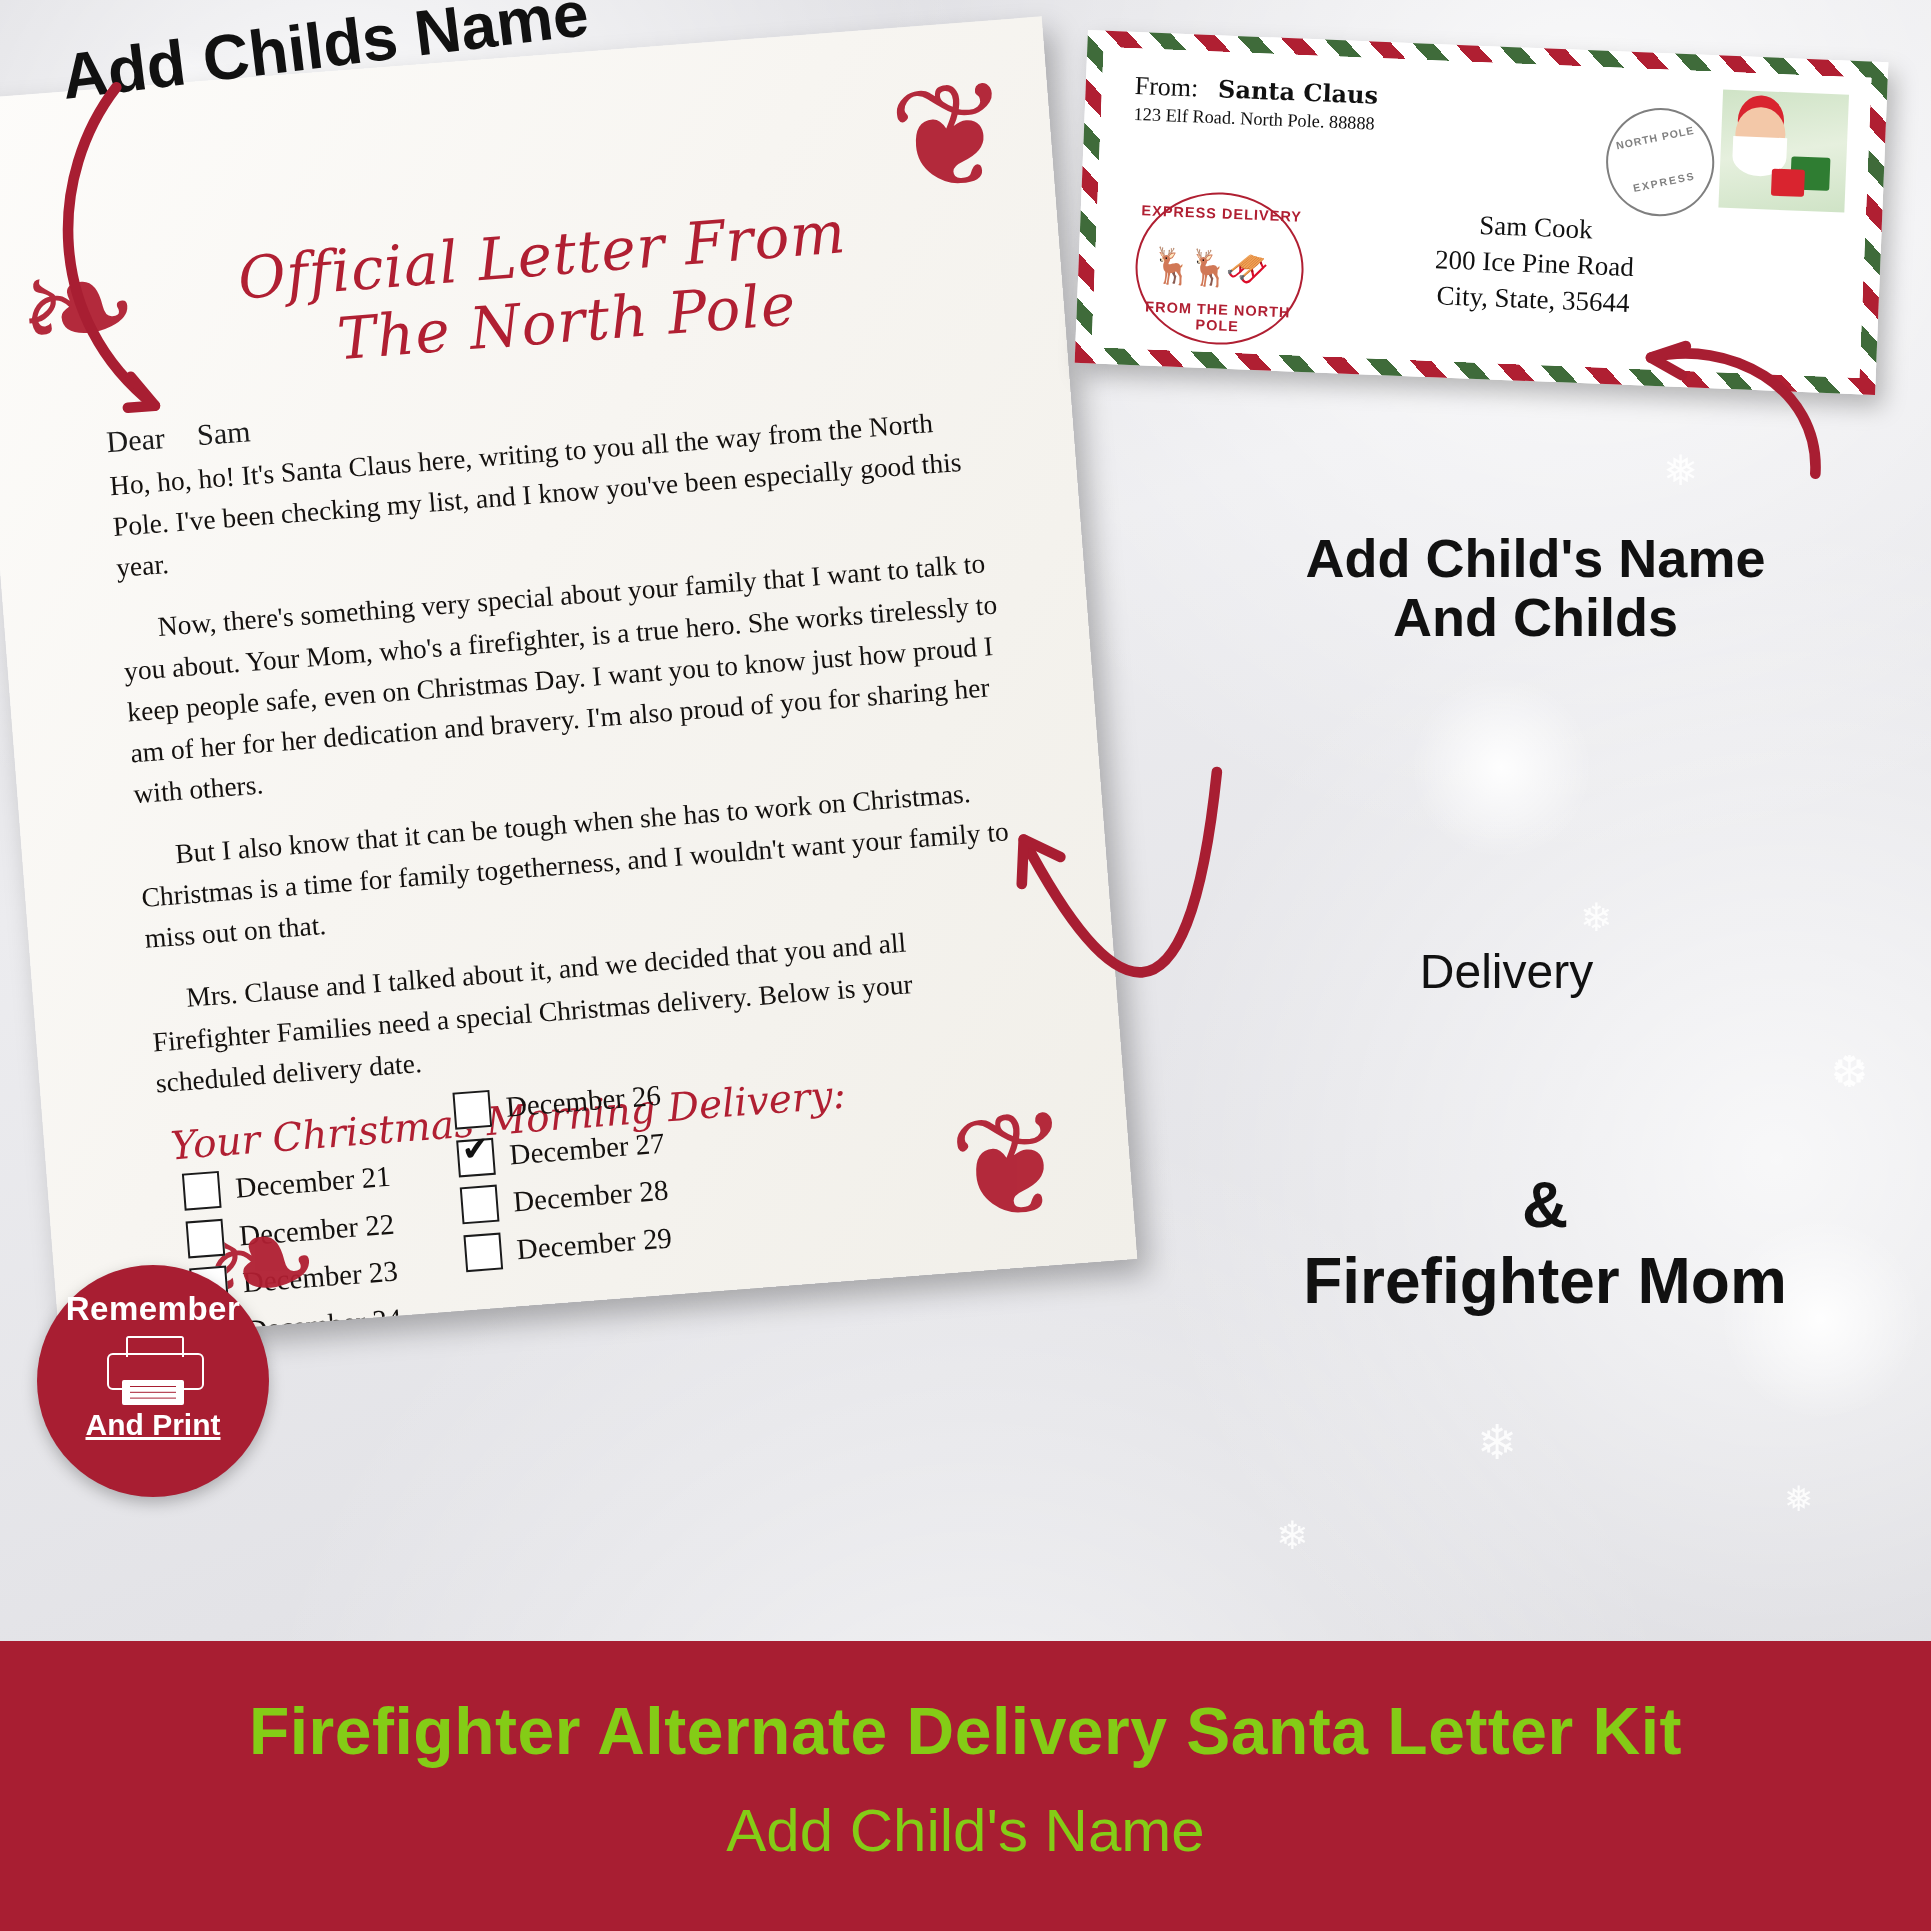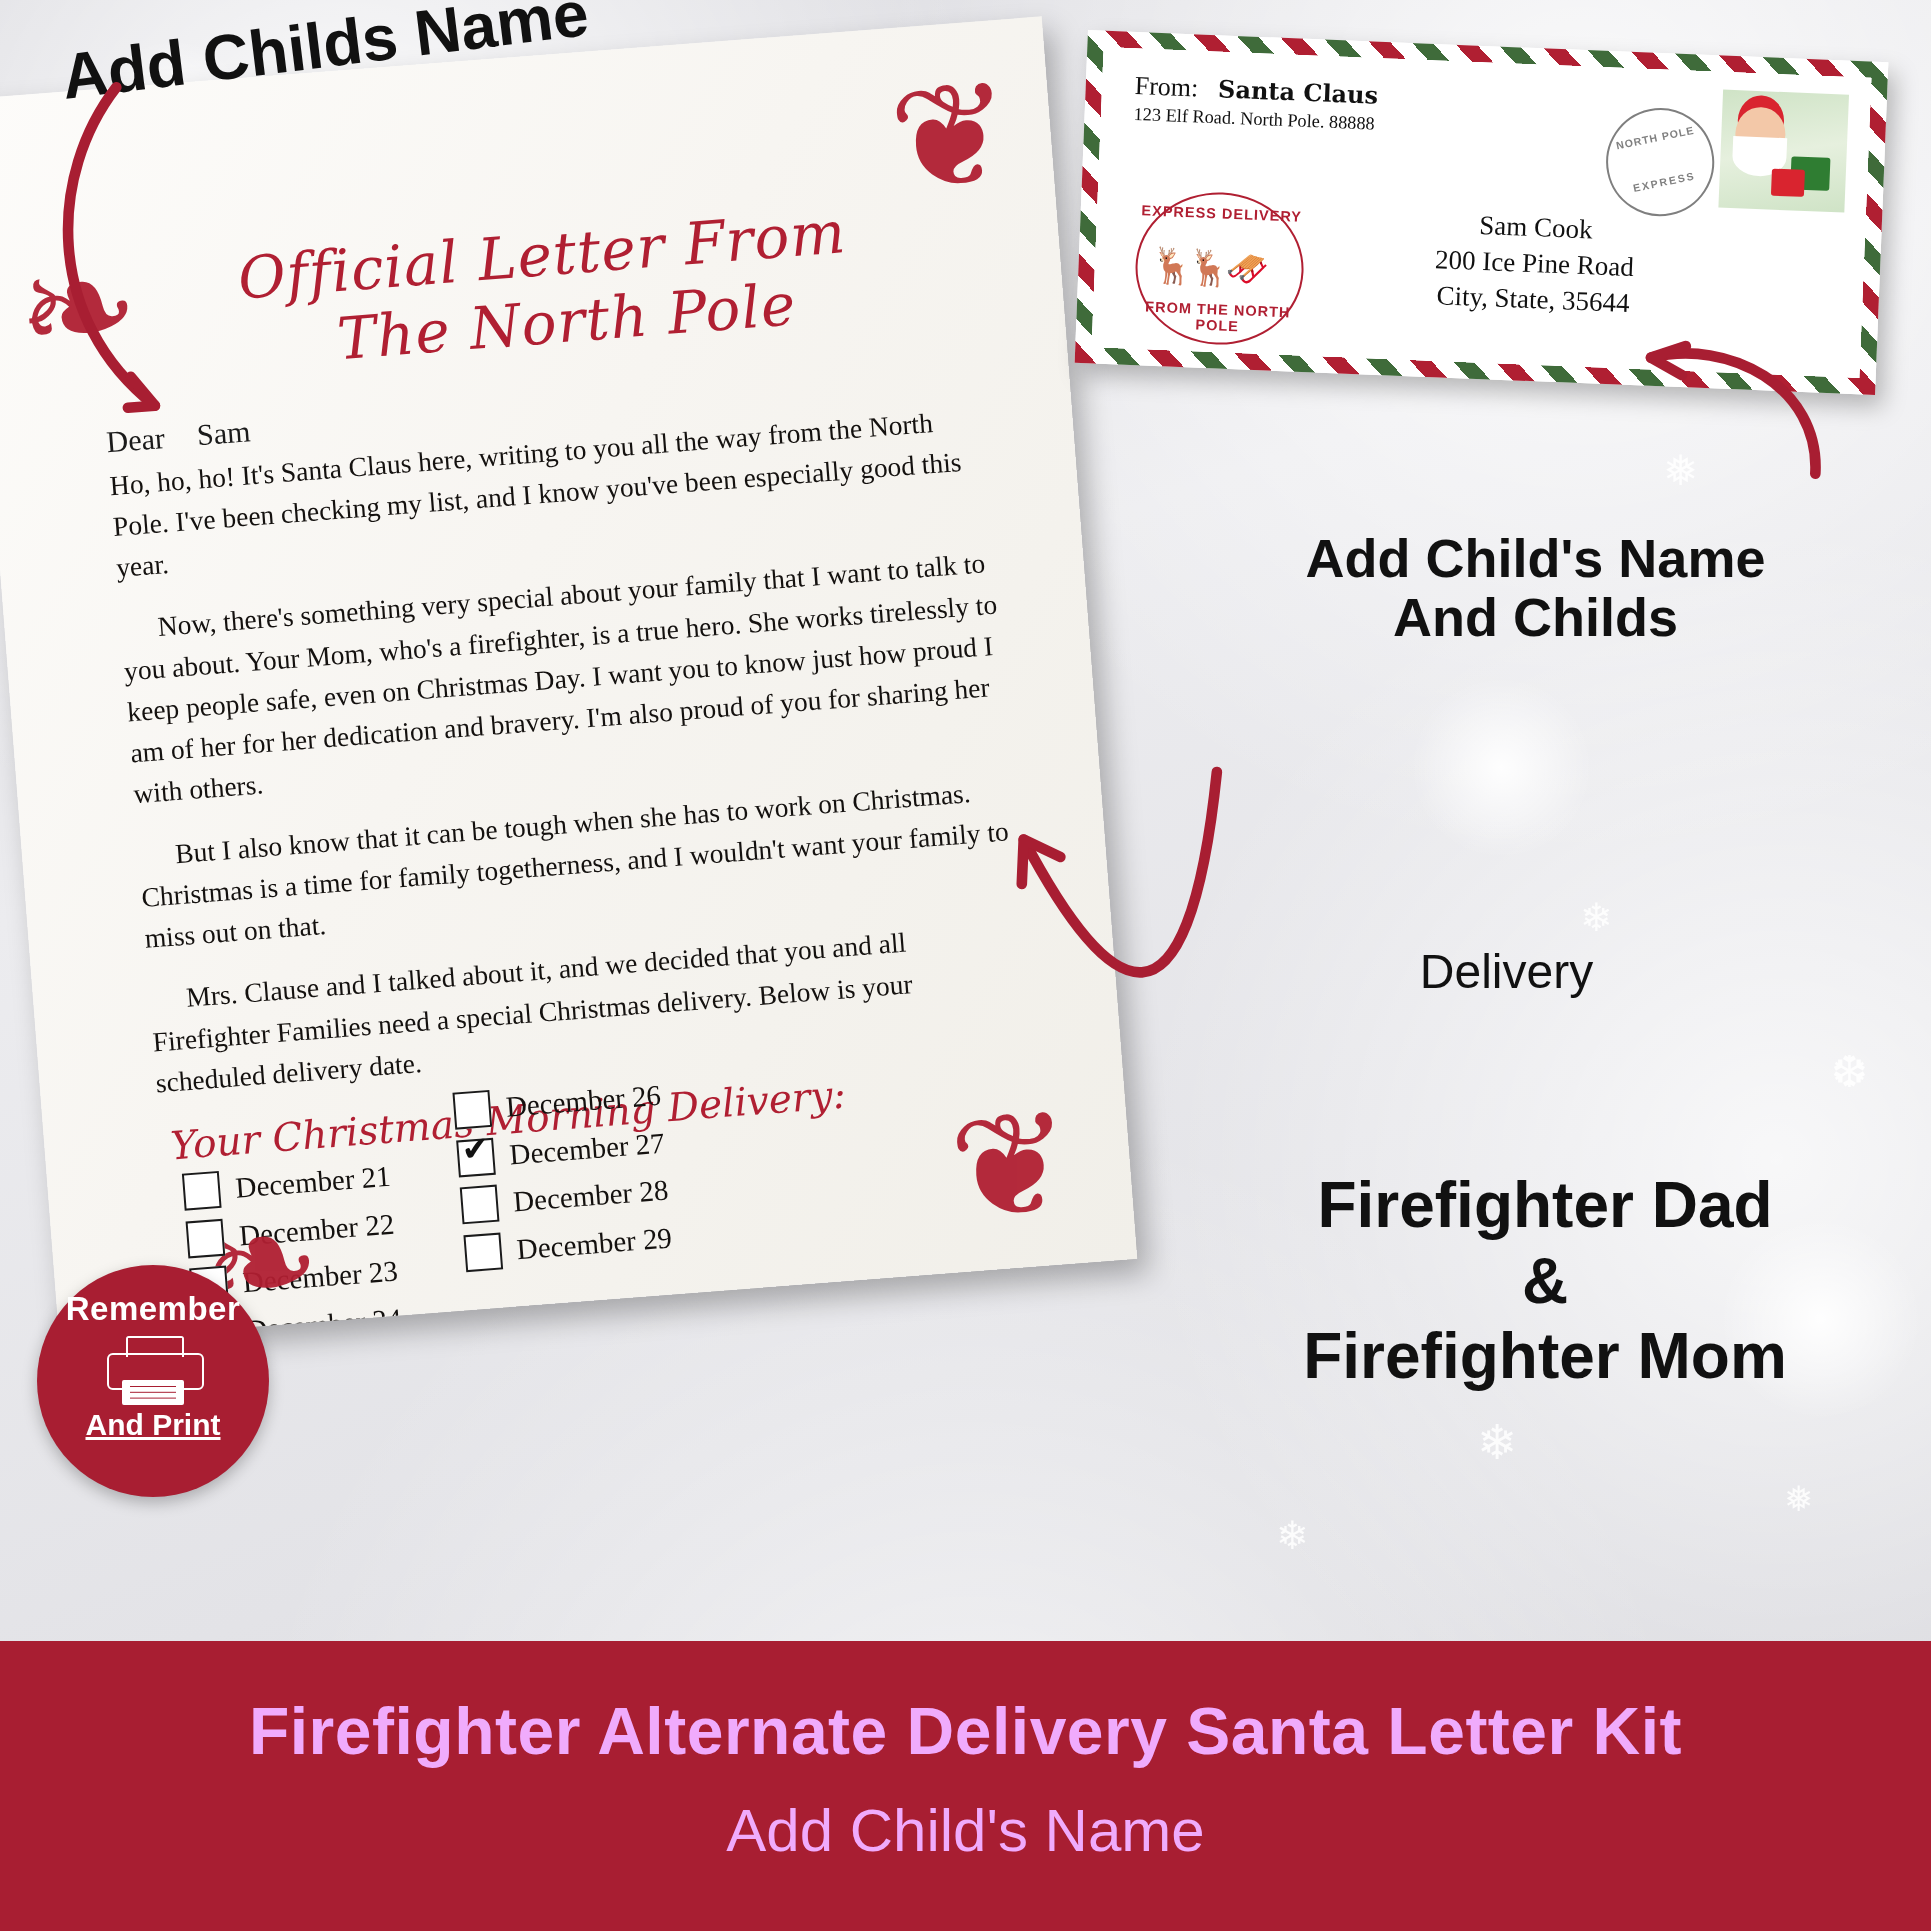--- a/index.html
+++ b/index.html
@@ -390,21 +390,21 @@
   }
 
   
   .banner {
     position: absolute;
     left: 0;
     bottom: 0;
     width: 1931px;
     height: 290px;
     background: #a81e32;
-    color: #f0abfc;
+    color: #84cc16;
     text-align: center;
   }
   .banner .line1 {
     font-size: 66px;
     font-weight: bold;
     margin-top: 52px;
     letter-spacing: 0.5px;
   }
   .banner .line2 {
     font-size: 60px;
@@ -551,21 +551,20 @@
 <div class="annot annot-delivery">
   <div>Delivery</div>
 </div>
 
 <svg class="arrow-svg" style="left:898px;top:714px;width:348px;height:367px;" viewBox="0 0 360 380" width="348" height="367">
   <path d="M330,60 C300,350 220,300 130,130" stroke="#a81e32" stroke-width="11" fill="none" stroke-linecap="round"></path>
   <path d="M130,130 L128,176 M130,130 L168,148" stroke="#a81e32" stroke-width="11" fill="none" stroke-linecap="round"></path>
 </svg>
 
 <div class="annot annot-versions">
-  <div>Firefighter Dad</div>
   <div>&amp;</div>
   <div>Firefighter Mom</div>
 </div>
 
 <div class="download-badge">
   <div class="dl-top">Remember</div>
   <div class="printer">
     <div class="top"></div>
     <div class="body"></div>
     <div class="sheet"></div>

